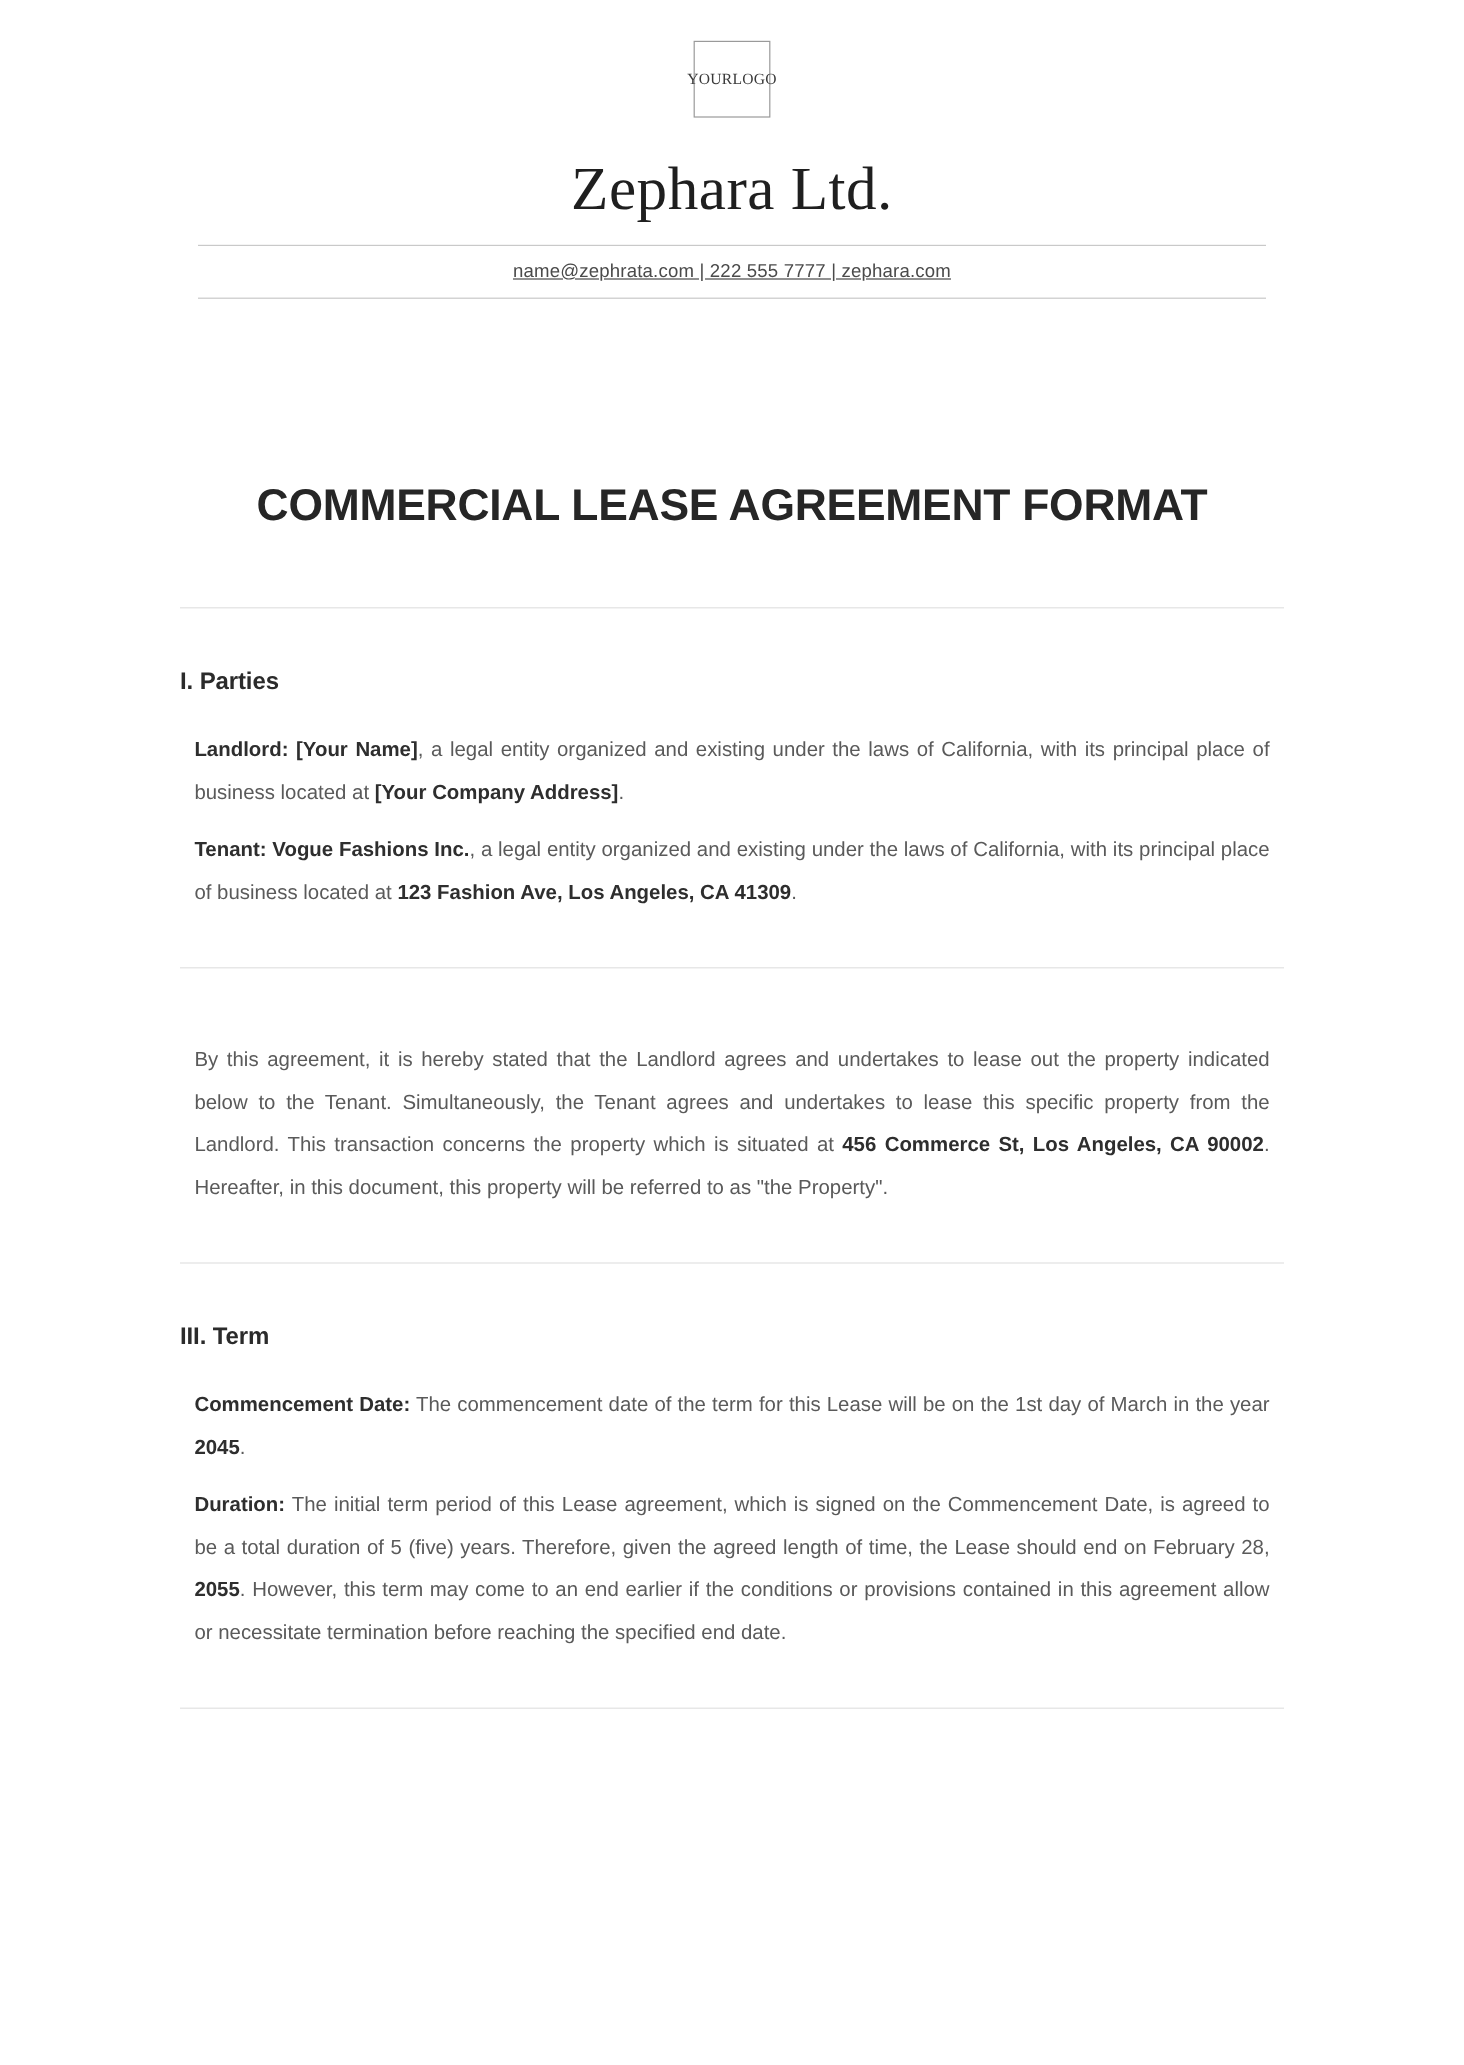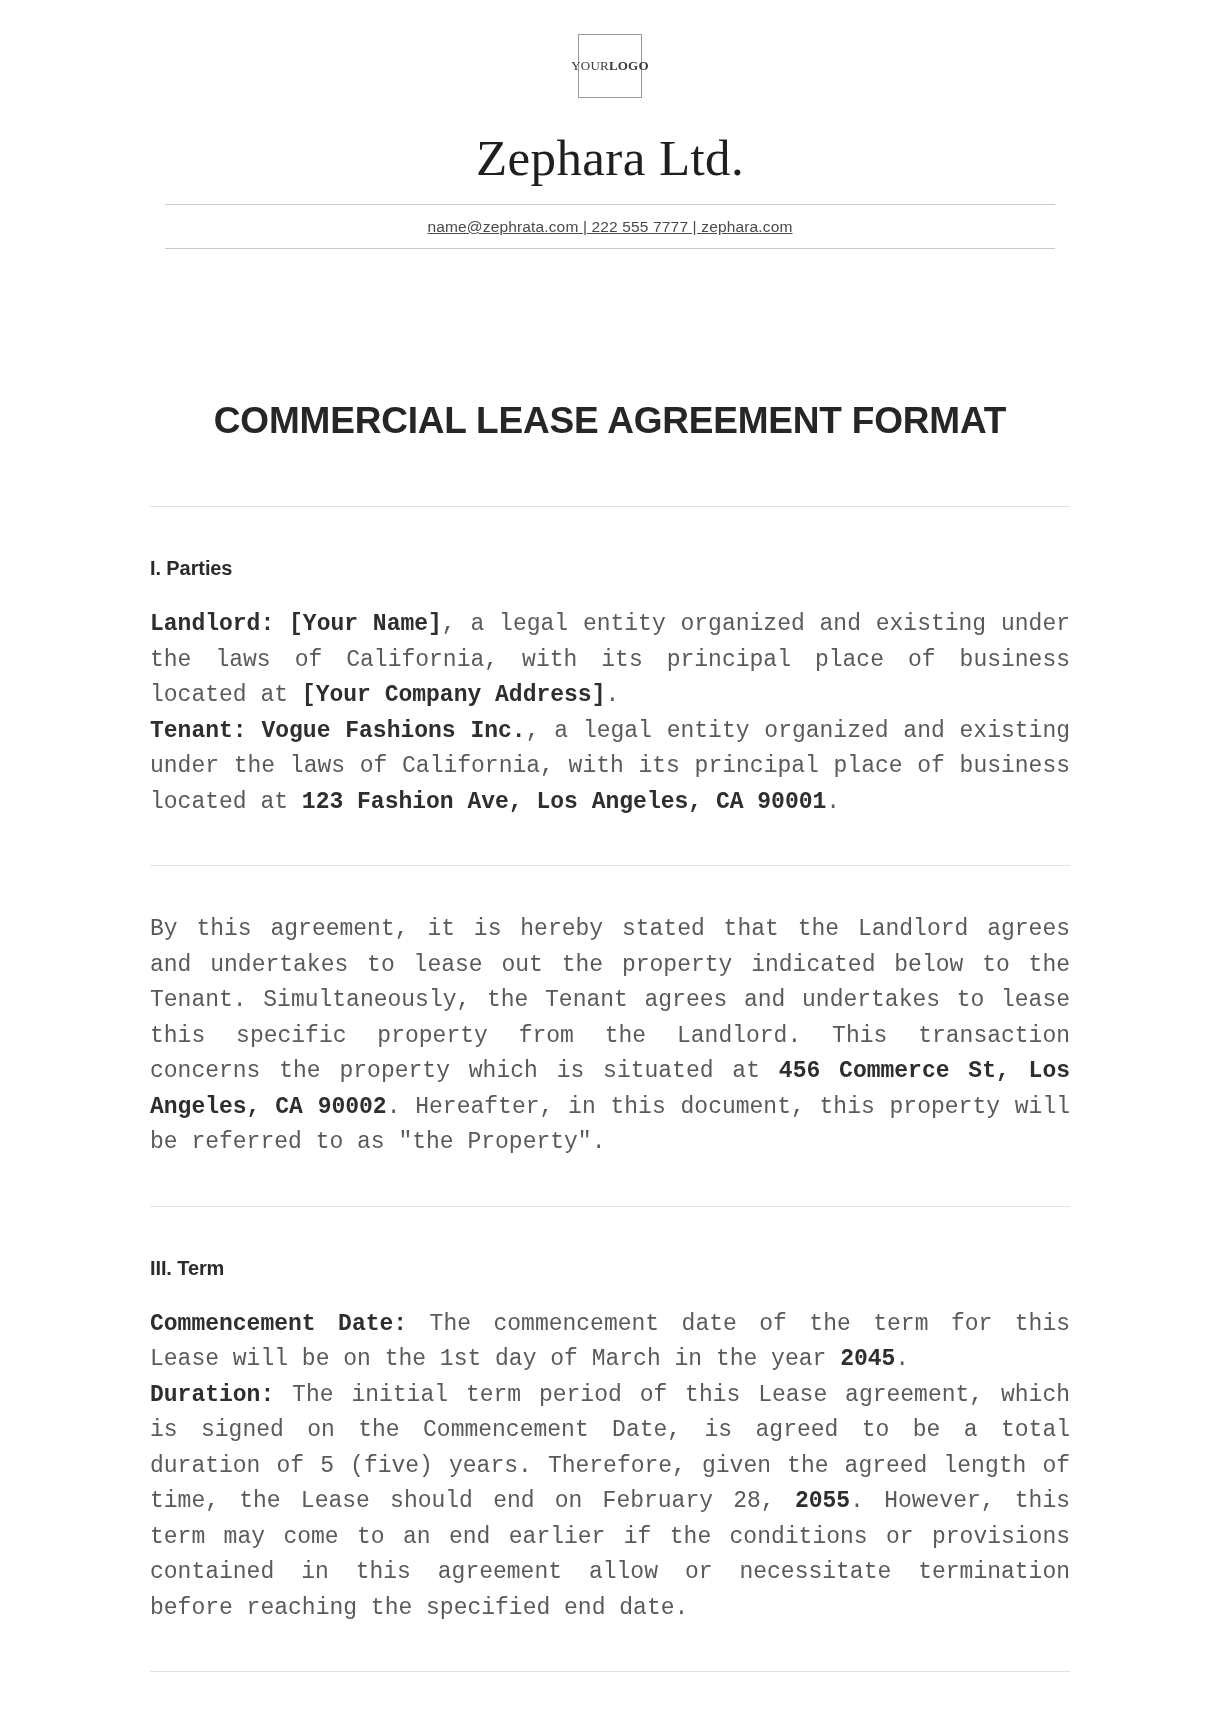--- a/index.html
+++ b/index.html
@@ -41,21 +41,21 @@
   }
   .logo-line1,
   .logo-line2 {
     font-family: "Liberation Serif", serif;
     font-size: 13px;
     line-height: 14px;
     letter-spacing: 0.2px;
     color: #3a3a3a;
   }
   .logo-line2 {
-    font-weight: bold;
+    font-weight: normal;
   }
   .company-name {
     font-family: "Liberation Serif", serif;
     font-size: 51px;
     line-height: 56px;
     font-weight: normal;
     color: #1f1f1f;
     margin: 32px 0 0 0;
     letter-spacing: 0.4px;
   }
@@ -104,27 +104,26 @@
   }
   .section-heading {
     font-size: 20px;
     line-height: 30px;
     font-weight: bold;
     color: #2b2b2b;
     margin: 0 0 24px 0;
     letter-spacing: -0.1px;
   }
   .para {
-    font-size: 23px;
+    font-size: 17px;
     line-height: 35.5px;
     color: #5a5a5a;
     text-align: justify;
     text-justify: inter-word;
-    margin: 0;
-    font-family: Liberation Mono, monospace;
+    margin: 12px;
   }
   .para + .para {
     margin-top: 0;
   }
   .para b {
     color: #2e2e2e;
     font-weight: bold;
   }
   .section-divider {
     width: 920px;
@@ -151,21 +150,21 @@
 
   <h2 class="doc-title">COMMERCIAL LEASE AGREEMENT FORMAT</h2>
 
   <div class="rule"></div>
 
   <div class="content">
     <div id="sections-host">
         <div class="section">
           <h3 class="section-heading">I. Parties</h3>
           <p class="para"><b>Landlord: [Your Name]</b><span>, a legal entity organized and existing under the laws of California, with its principal place of business located at </span><b>[Your Company Address]</b><span>.</span></p>
-          <p class="para"><b>Tenant: Vogue Fashions Inc.</b><span>, a legal entity organized and existing under the laws of California, with its principal place of business located at </span><b>123 Fashion Ave, Los Angeles, CA 90001</b><span>.</span></p>
+          <p class="para"><b>Tenant: Vogue Fashions Inc.</b><span>, a legal entity organized and existing under the laws of California, with its principal place of business located at </span><b>123 Fashion Ave, Los Angeles, CA 41309</b><span>.</span></p>
         </div>
         <div class="section-divider"></div>
         <div class="section">
           <p class="para"><span>By this agreement, it is hereby stated that the Landlord agrees and undertakes to lease out the property indicated below to the Tenant. Simultaneously, the Tenant agrees and undertakes to lease this specific property from the Landlord. This transaction concerns the property which is situated at </span><b>456 Commerce St, Los Angeles, CA 90002</b><span>. Hereafter, in this document, this property will be referred to as "the Property".</span></p>
         </div>
         <div class="section-divider"></div>
         <div class="section">
           <h3 class="section-heading">III. Term</h3>
           <p class="para"><b>Commencement Date:</b><span> The commencement date of the term for this Lease will be on the 1st day of March in the year </span><b>2045</b><span>.</span></p>
           <p class="para"><b>Duration:</b><span> The initial term period of this Lease agreement, which is signed on the Commencement Date, is agreed to be a total duration of 5 (five) years. Therefore, given the agreed length of time, the Lease should end on February 28, </span><b>2055</b><span>. However, this term may come to an end earlier if the conditions or provisions contained in this agreement allow or necessitate termination before reaching the specified end date.</span></p>

